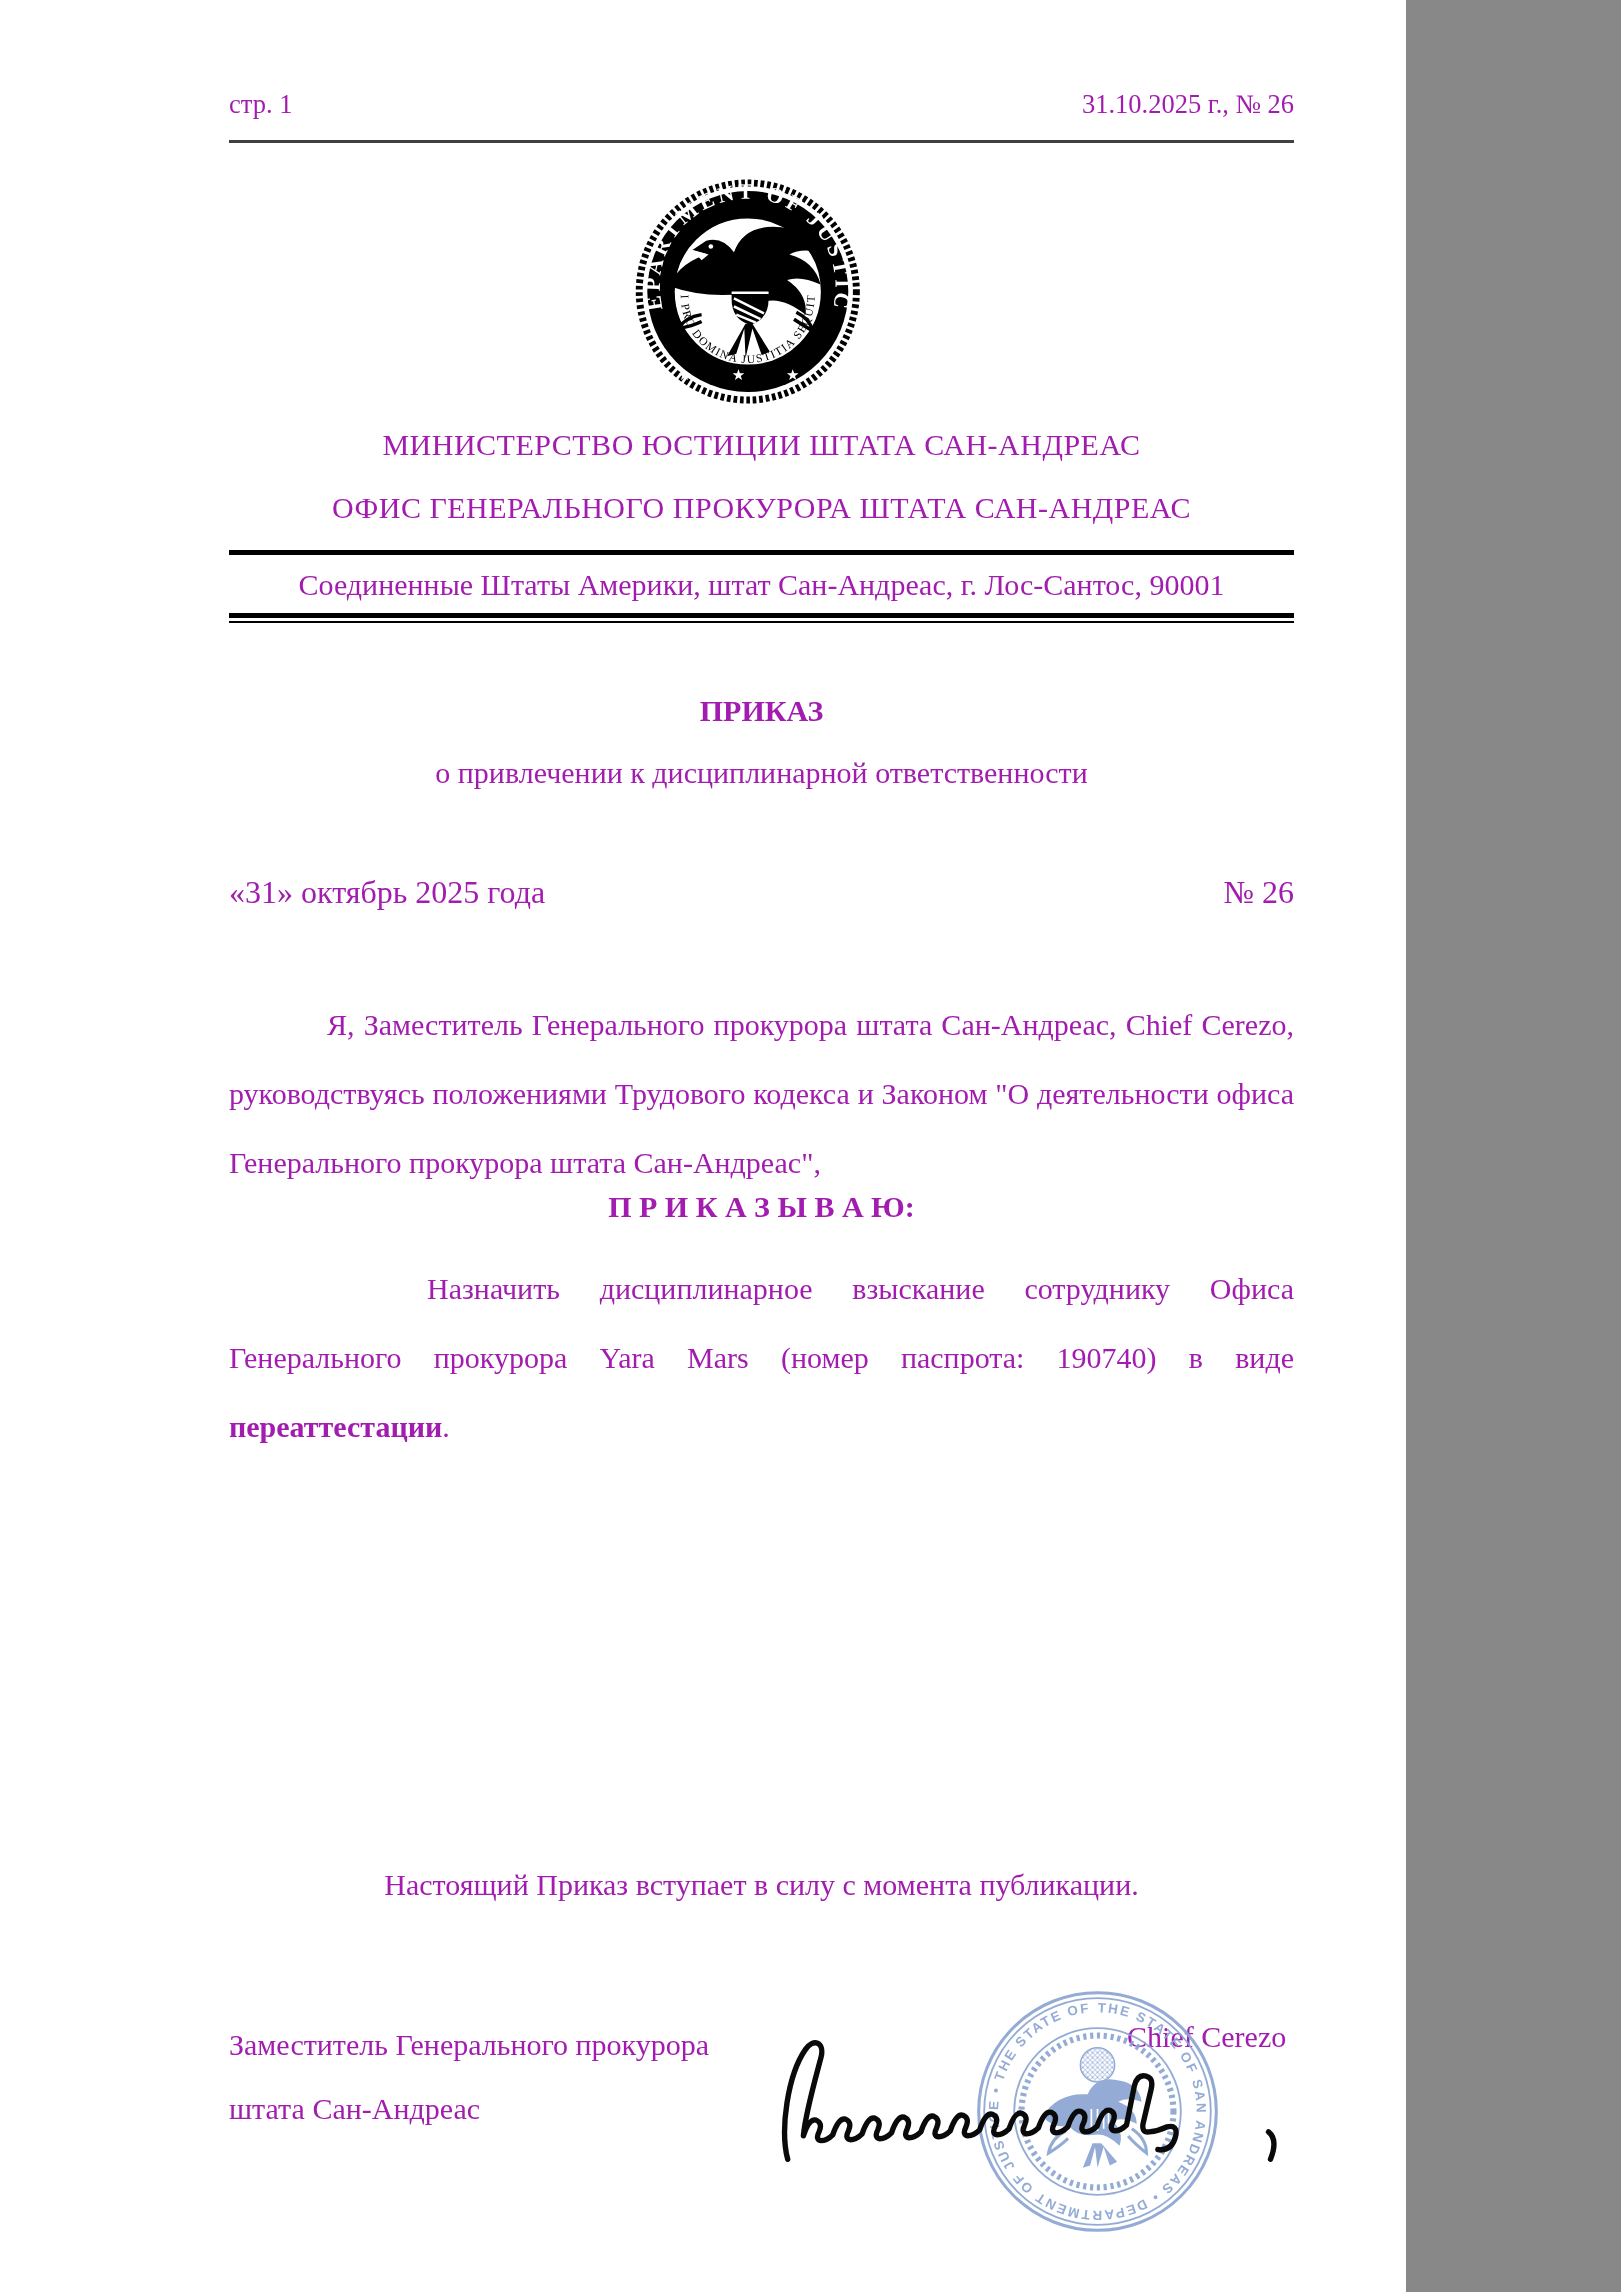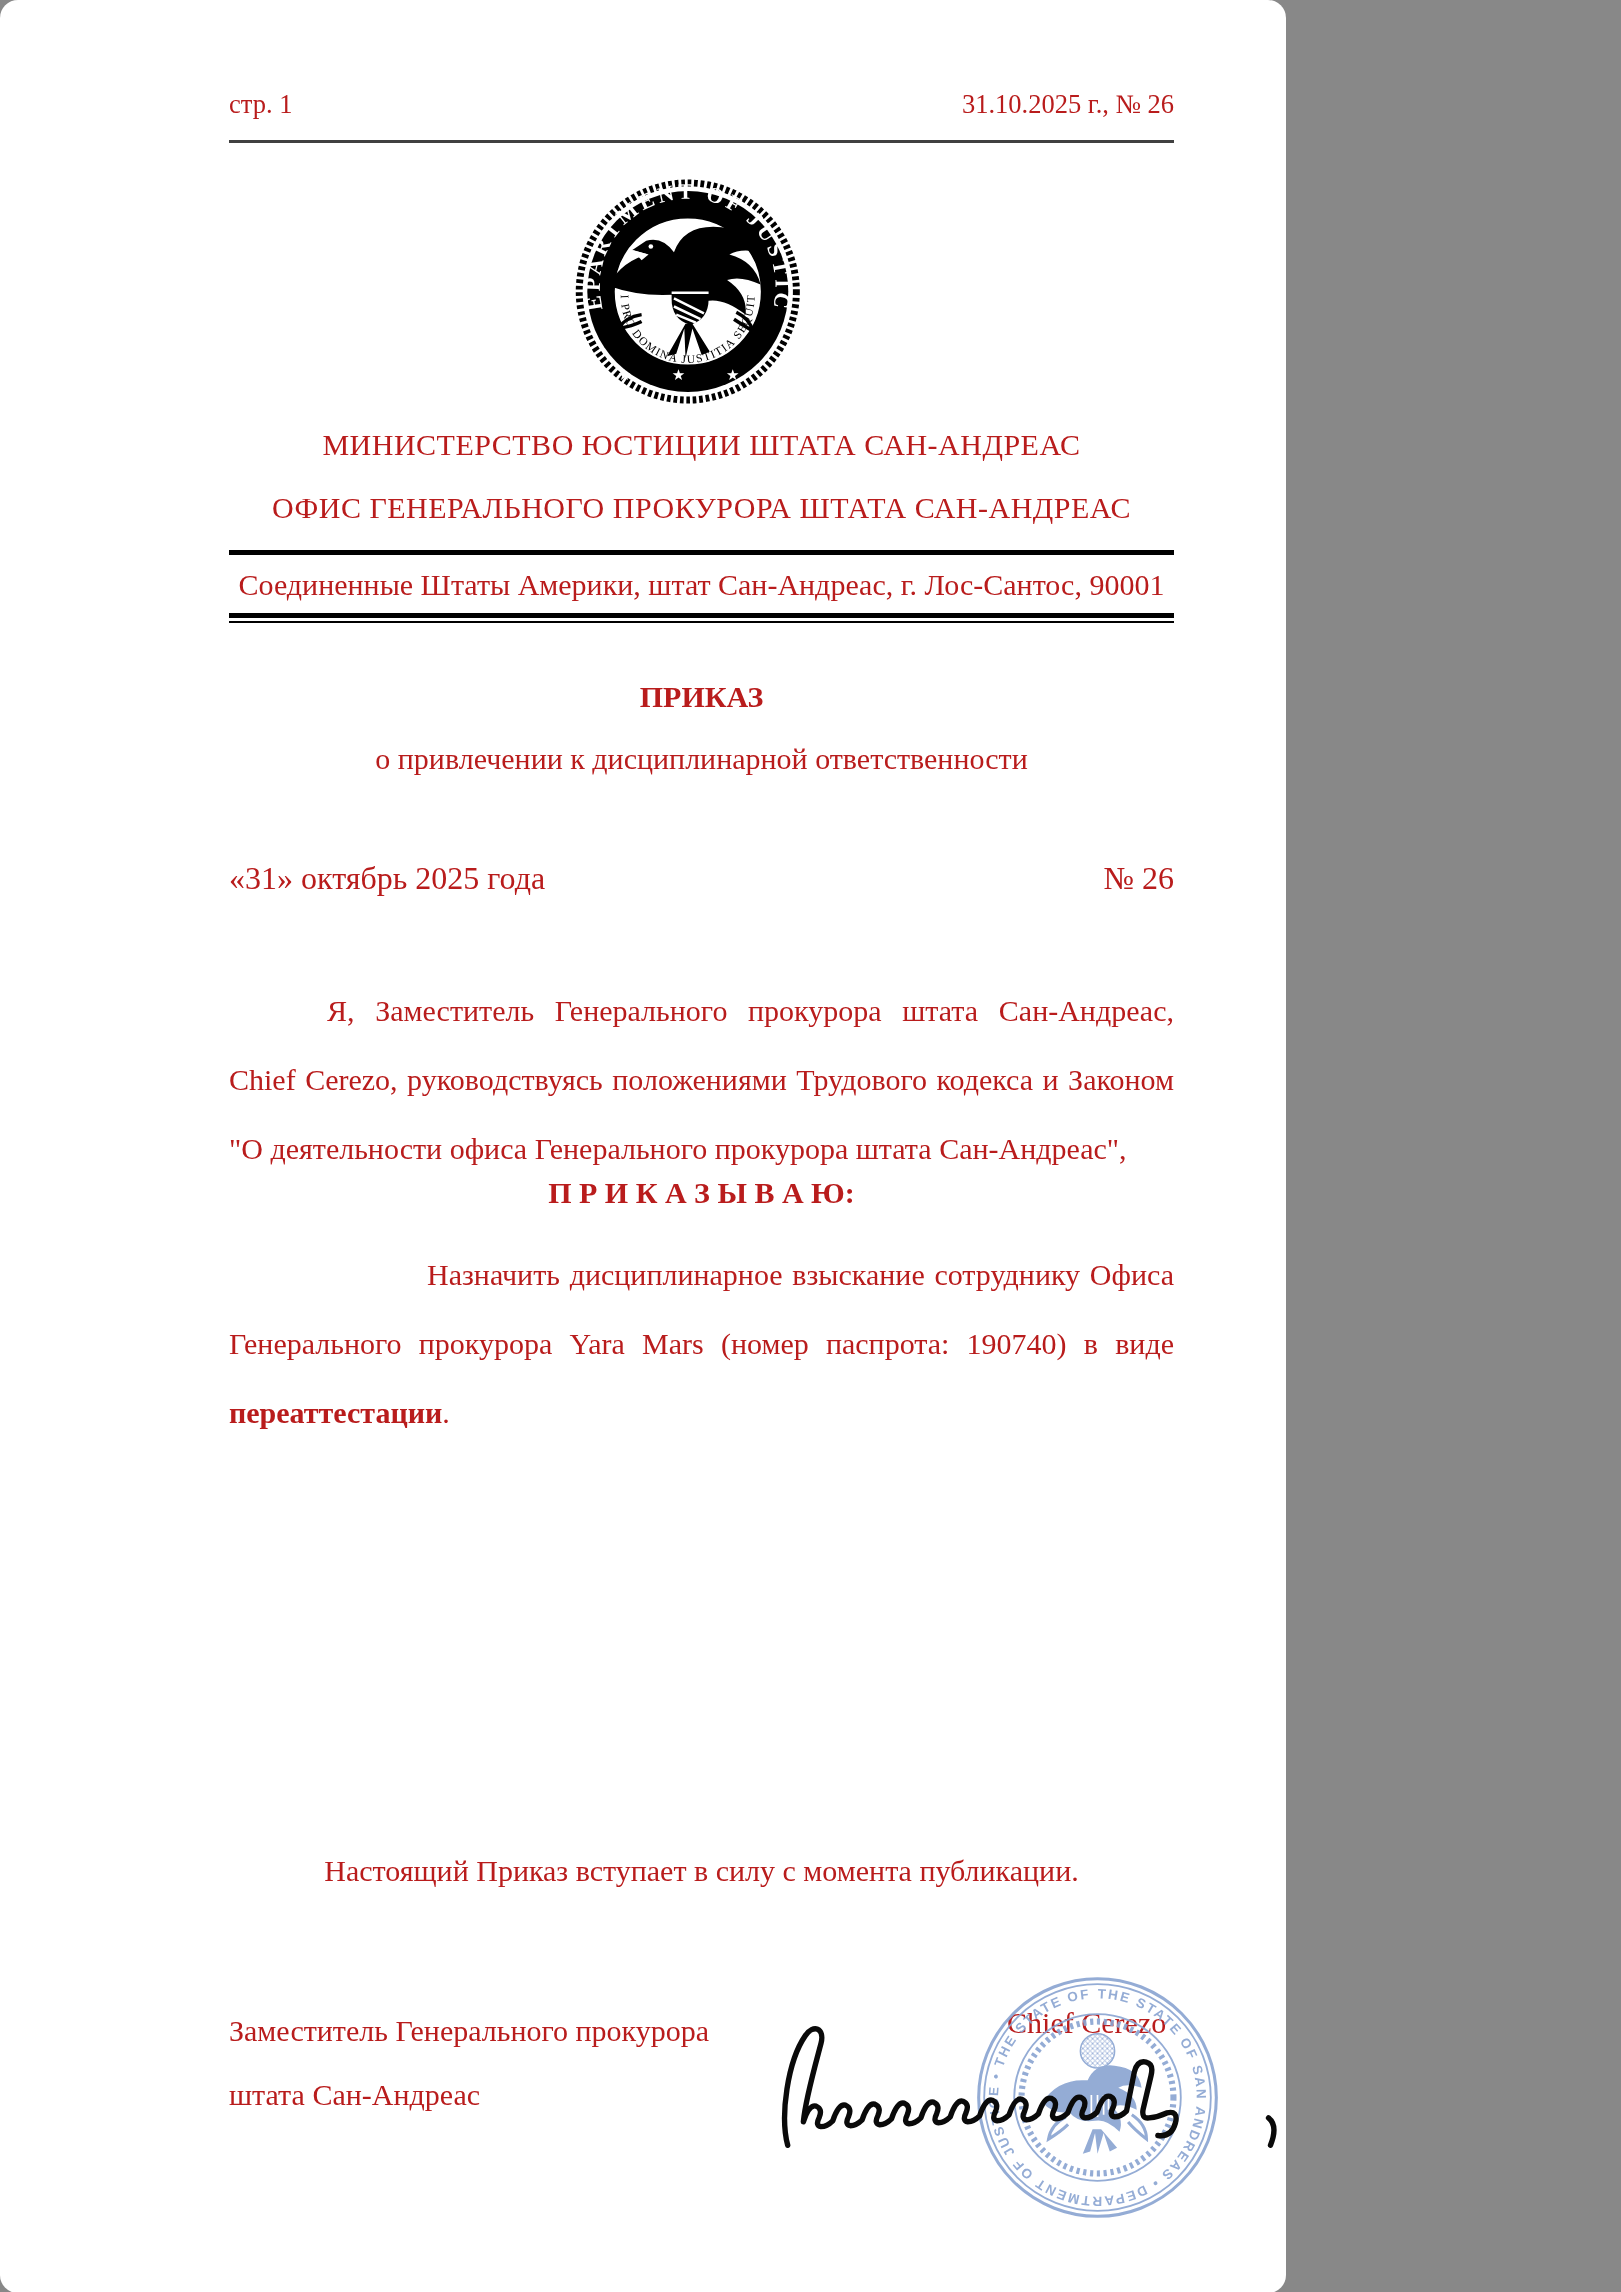--- a/index.html
+++ b/index.html
@@ -1,24 +1,23 @@
 <!DOCTYPE html>
 <html><head>
 <meta charset="utf-8">
 <style>
   * { margin:0; padding:0; box-sizing:border-box; }
   html,body { background:#888; }
   .page {
     position:relative;
-    width:1286px; height:2293px;
+    width:1406px; height:2293px;
     background:#ffffff;
     font-family:"Liberation Serif","DejaVu Serif",serif;
-    color:#b91c1c;
+    color:#a21caf;
     overflow:hidden;
-    border-radius:18px;
   }
   .content { padding:0 112px 0 229px; }
 
   
   .header-row {
     padding-top:88px;
     display:flex; justify-content:space-between;
     font-size:26.5px; line-height:33px;
   }
   .top-rule { margin-top:18.6px; border-top:3.9px solid #404040; }
@@ -35,21 +34,21 @@
   .band {
     margin-top:23.5px;
     border-top:5.9px solid #000;
     border-bottom:5.9px solid #000;
     padding:11.8px 0 9.8px 0;
     text-align:center;
     font-size:30px; line-height:37px;
   }
   .band-thin { margin-top:2.9px; height:2px; background:#000; }
 
-  .order-title { margin-top:54px; text-align:center; font-weight:bold; font-size:30px; line-height:39px; }
+  .order-title { margin-top:68px; text-align:center; font-weight:bold; font-size:30px; line-height:39px; }
   .order-subtitle { margin-top:23.5px; text-align:center; font-size:30px; line-height:37px; }
 
   .date-row { margin-top:83px; display:flex; justify-content:space-between; font-size:32px; line-height:37px; }
 
   .para { font-size:30px; line-height:69px; text-align:justify; text-align-last:left; }
   .para.p1 { margin-top:79px; text-indent:98px; }
   .decree-heading { margin-top:-9.8px; text-align:center; font-weight:bold; font-size:30px; line-height:39px; }
   .para.p2 { margin-top:28px; text-indent:198px; }
   .effective { margin-top:405px; text-align:center; font-size:30px; line-height:37px; }
 

